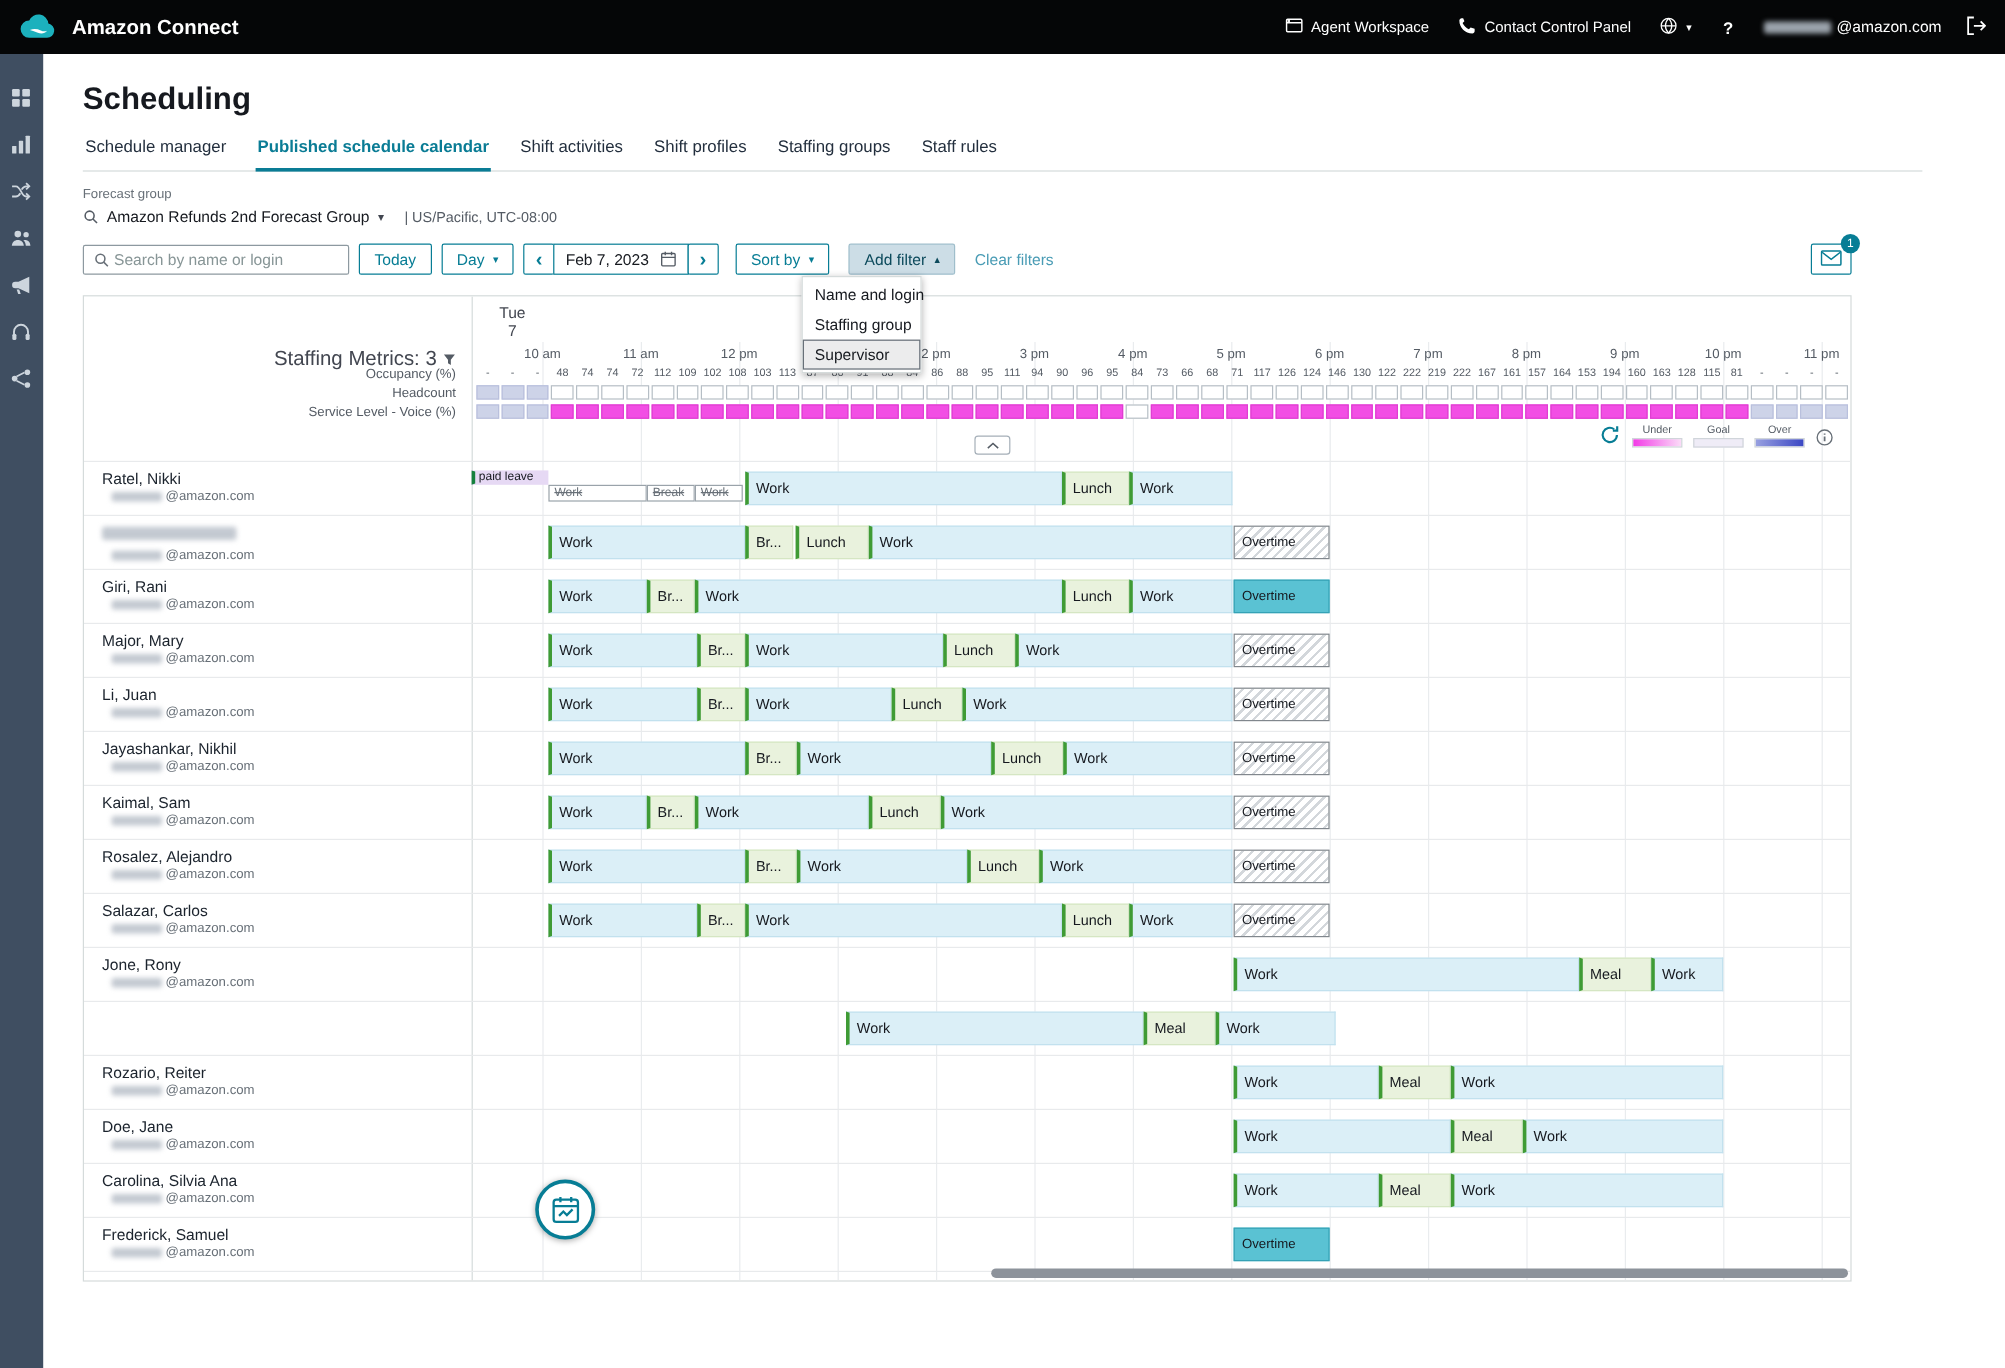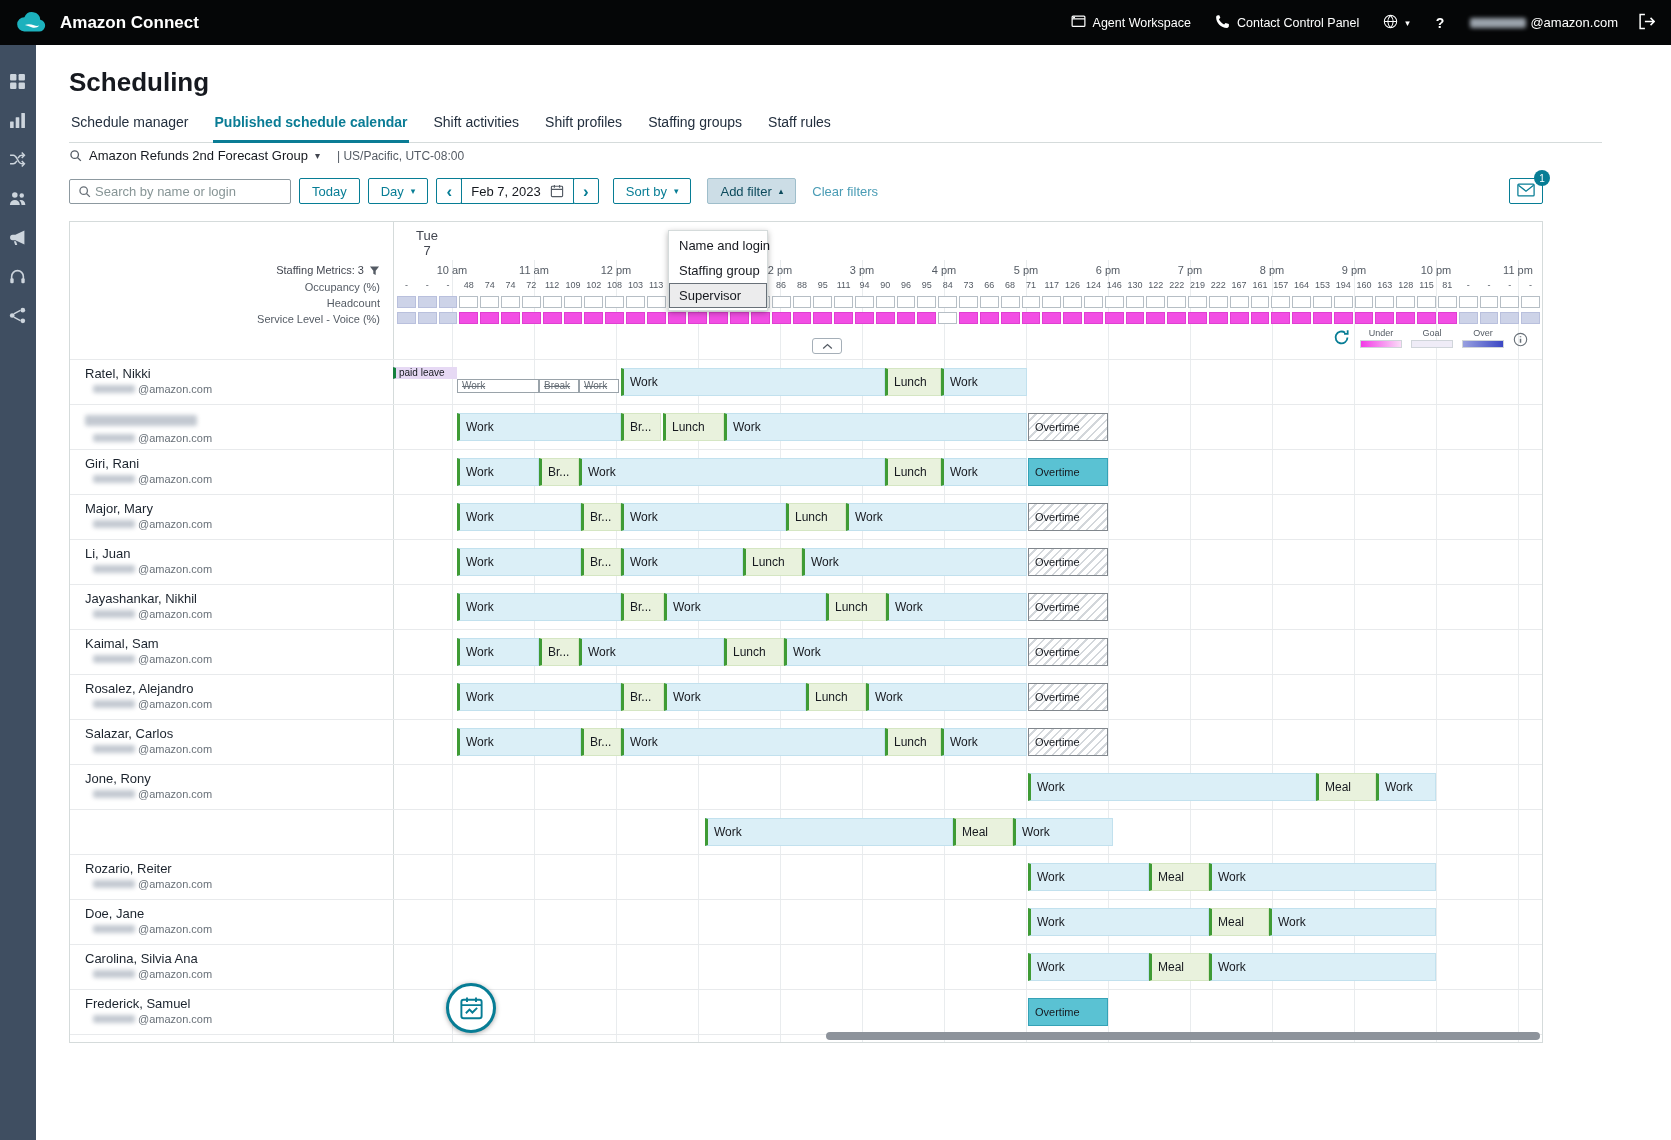--- a/index.html
+++ b/index.html
@@ -76,21 +76,21 @@
   .menu-item.focused{background:#ececed;outline:1px solid #687078;outline-offset:-1px;}
 
   
   #card{position:relative;margin:17px 0 0 33px;width:1474px;height:822px;border:1px solid #d5dbdb;
         background:#fff;overflow:hidden;}
   #vline{position:absolute;left:323px;top:0;bottom:0;width:1px;background:#d5dbdb;}
   .gl{position:absolute;top:38px;bottom:0;width:1px;background:#e9ecee;}
   .hour{position:absolute;top:42px;width:60px;margin-left:-30px;text-align:center;font-size:11px;color:#545b64;}
   #dayhdr{position:absolute;left:323px;top:6px;width:68px;text-align:center;font-size:13px;color:#424650;line-height:15px;}
   .mtitle{position:absolute;left:0;top:42px;width:310px;display:flex;justify-content:flex-end;align-items:center;
-          gap:5px;font-size:11px;color:#424650;}
+          gap:5px;font-size:17px;color:#424650;}
   .mtitle svg{width:11px;height:11px;color:#545b64;}
   .mlab{position:absolute;left:0;width:310px;text-align:right;font-size:11px;color:#545b64;}
   .m-grid{position:absolute;left:327px;width:1143px;display:grid;grid-template-columns:repeat(55,1fr);gap:2px;}
   .occ-cell{font-size:9px;color:#545b64;text-align:center;line-height:13px;overflow:hidden;}
   .m-cell{height:12px;border:1px solid #b6bec5;background:#fff;}
   .m-cell.on{background:#f24ee4;border-color:#df3fd1;}
   .m-cell.na{background:#cdd3e8;border-color:#b9c0dd;}
   #collapse{position:absolute;left:742px;top:116px;width:30px;height:16px;background:#fff;border:1px solid #a5afb8;
             border-radius:3px;display:flex;align-items:center;justify-content:center;cursor:pointer;padding:0;}
   #collapse svg{width:11px;height:7px;color:#545b64;}
@@ -242,20 +242,21 @@
 
   <div id="tabs">
       <div class="tab">Schedule manager</div>
       <div class="tab active">Published schedule calendar</div>
       <div class="tab">Shift activities</div>
       <div class="tab">Shift profiles</div>
       <div class="tab">Staffing groups</div>
       <div class="tab">Staff rules</div>
     </div>
 
+  <div class="f-label">Forecast group</div>
   <div class="f-row">
     <span class="f-search">
         <svg viewBox="0 0 16 16" fill="none" stroke="currentColor" stroke-width="1.6">
           <circle cx="7" cy="7" r="4.6"></circle>
           <path d="M10.4 10.4L14.6 14.6"></path>
         </svg>
       </span>
     <span class="f-value">Amazon Refunds 2nd Forecast Group</span>
     <span class="f-caret">▾</span>
     <span class="f-tz">| US/Pacific, UTC-08:00</span>

